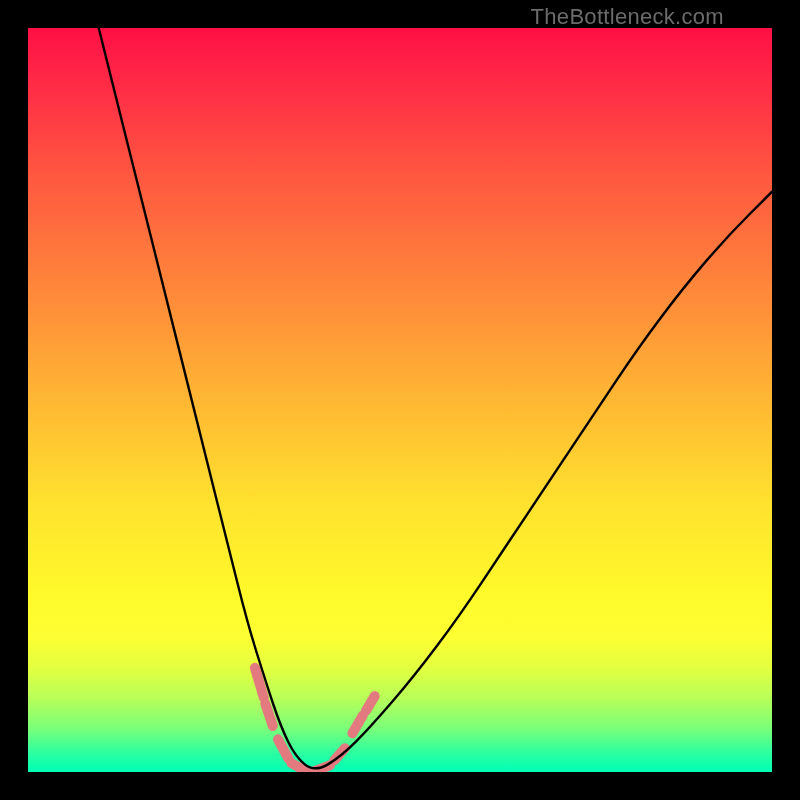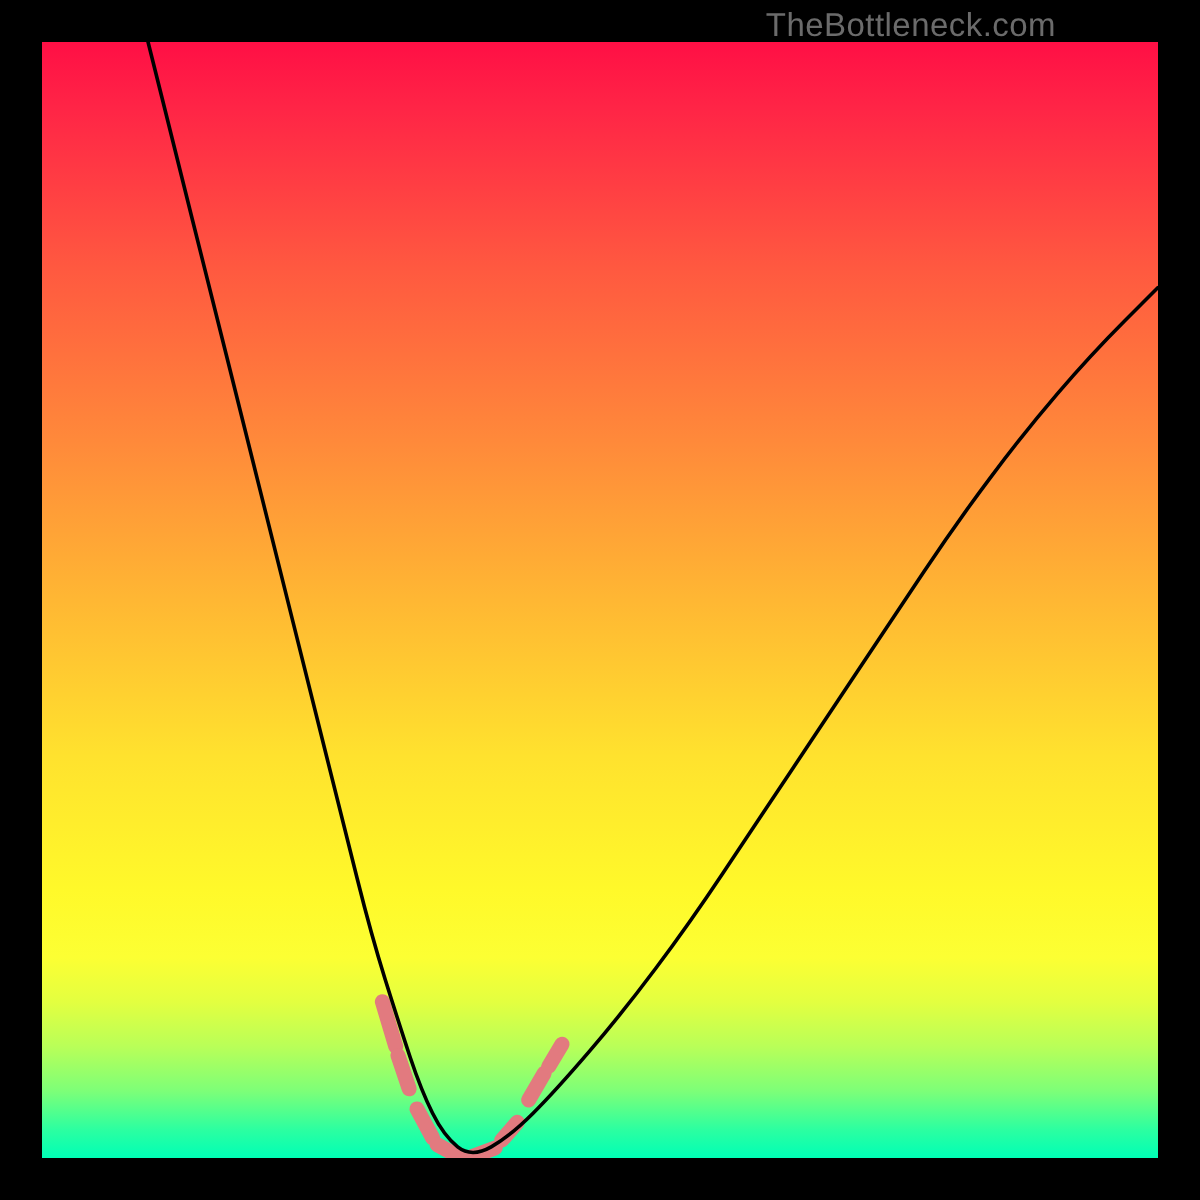--- a/index.html
+++ b/index.html
@@ -11,20 +11,21 @@
     background: #000;
     font-family: Arial, Helvetica, sans-serif;
   }
   .frame {
     position: absolute;
     top: 0;
     left: 0;
     width: 716px;
     height: 800px;
     background: #000;
+    padding-left: 20px;
   }
   .plot-area {
     position: absolute;
     top: 28px;
     left: 28px;
     width: 744px;
     height: 744px;
     overflow: hidden;
   }
   .gradient {

